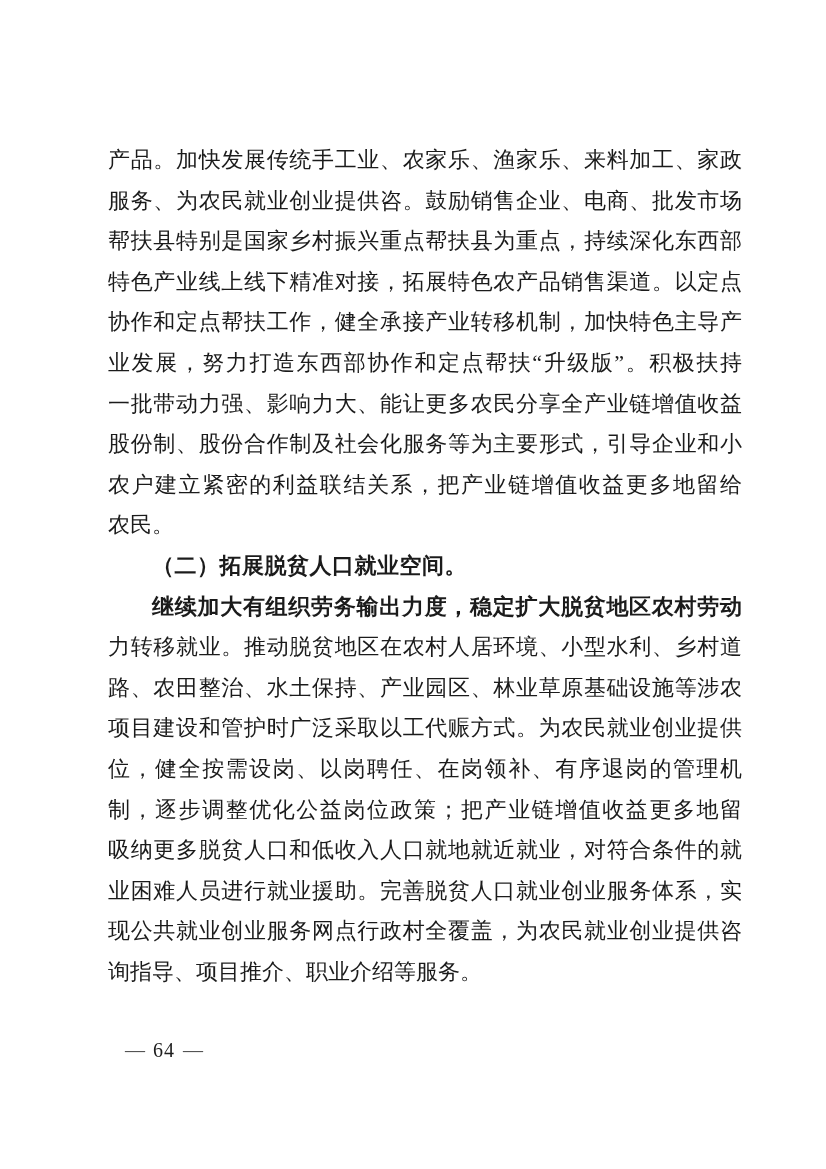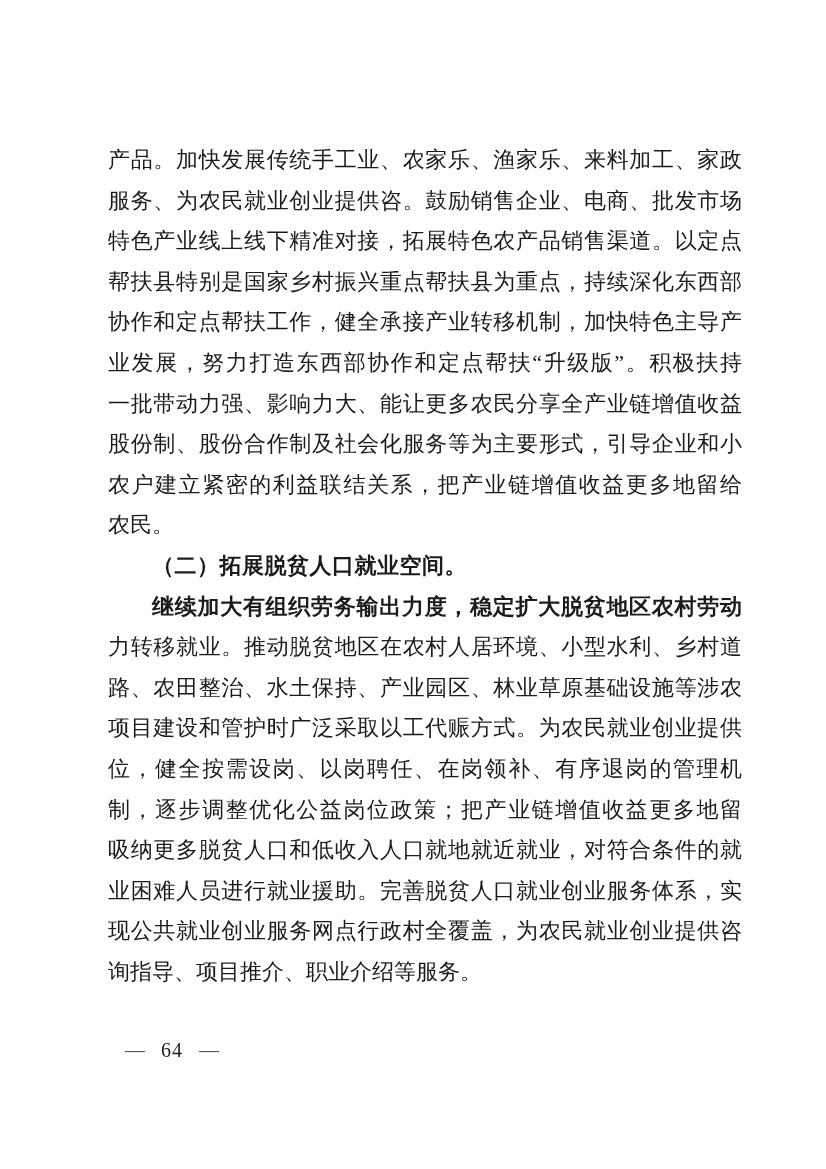--- a/index.html
+++ b/index.html
@@ -51,36 +51,36 @@
     height: 28px;
     line-height: 28px;
     font-size: 20px;
     color: #2a2a2a;
     font-family: "Liberation Serif", serif;
   }
   .footer .dash {
     color: #4a4a4a;
   }
   .footer .pagenum {
-    margin: 0 16px;
+    margin: 0 8px;
     color: #1e1e1e;
     letter-spacing: 1px;
   }
 </style>
 </head>
 <body>
 
 <div class="page">
 
   <div class="text-block">
 
     <div class="doc-line jl">产品。加快发展传统手工业、农家乐、渔家乐、来料加工、家政</div>
     <div class="doc-line jl">服务、为农民就业创业提供咨。鼓励销售企业、电商、批发市场与</div>
+    <div class="doc-line jl">帮扶县特别是国家乡村振兴重点帮扶县为重点，持续深化东西部</div>
     <div class="doc-line jl">特色产业线上线下精准对接，拓展特色农产品销售渠道。以定点</div>
-    <div class="doc-line jl">帮扶县特别是国家乡村振兴重点帮扶县为重点，持续深化东西部</div>
     <div class="doc-line jl">协作和定点帮扶工作，健全承接产业转移机制，加快特色主导产</div>
     <div class="doc-line jl">业发展，努力打造东西部协作和定点帮扶“升级版”。积极扶持</div>
     <div class="doc-line jl">一批带动力强、影响力大、能让更多农民分享全产业链增值收益</div>
     <div class="doc-line jl">股份制、股份合作制及社会化服务等为主要形式，引导企业和小</div>
     <div class="doc-line jl">农户建立紧密的利益联结关系，把产业链增值收益更多地留给</div>
     <div class="doc-line">农民。</div>
 
     <div class="doc-line heading indent">（二）拓展脱贫人口就业空间。</div>
 
     <div class="doc-line jl indent">继续加大有组织劳务输出力度，稳定扩大脱贫地区农村劳动</div>

